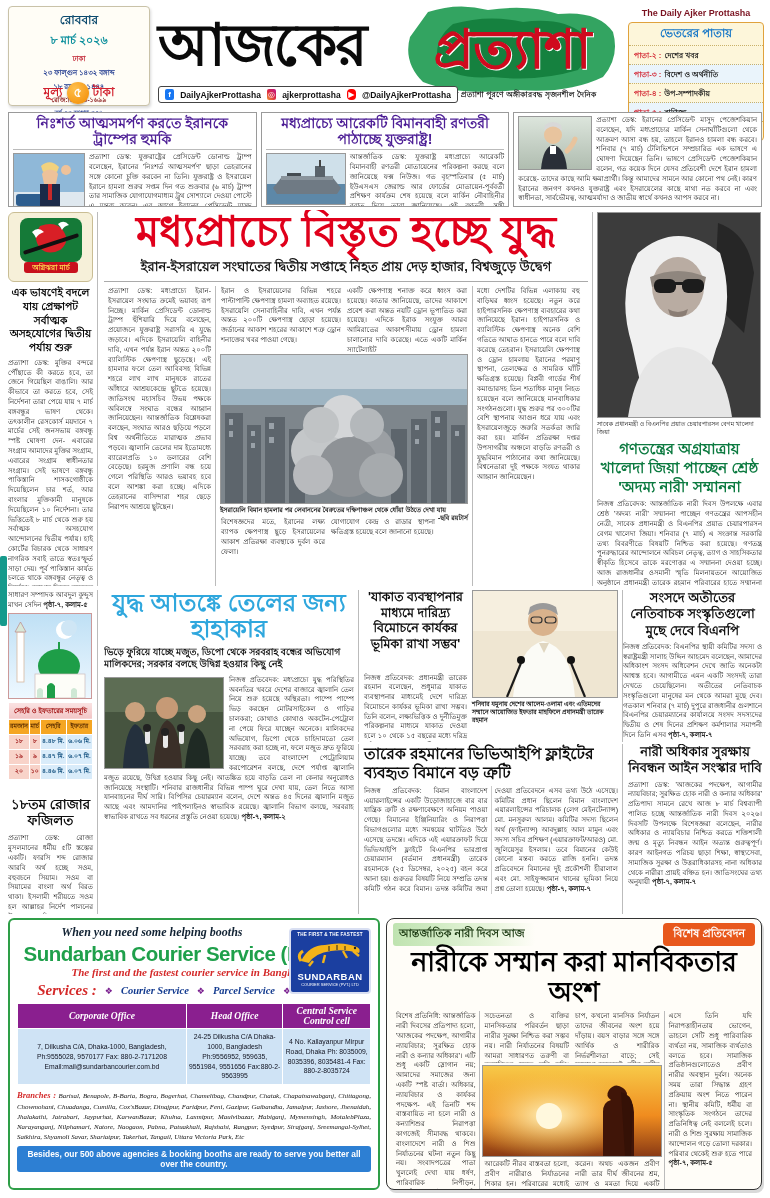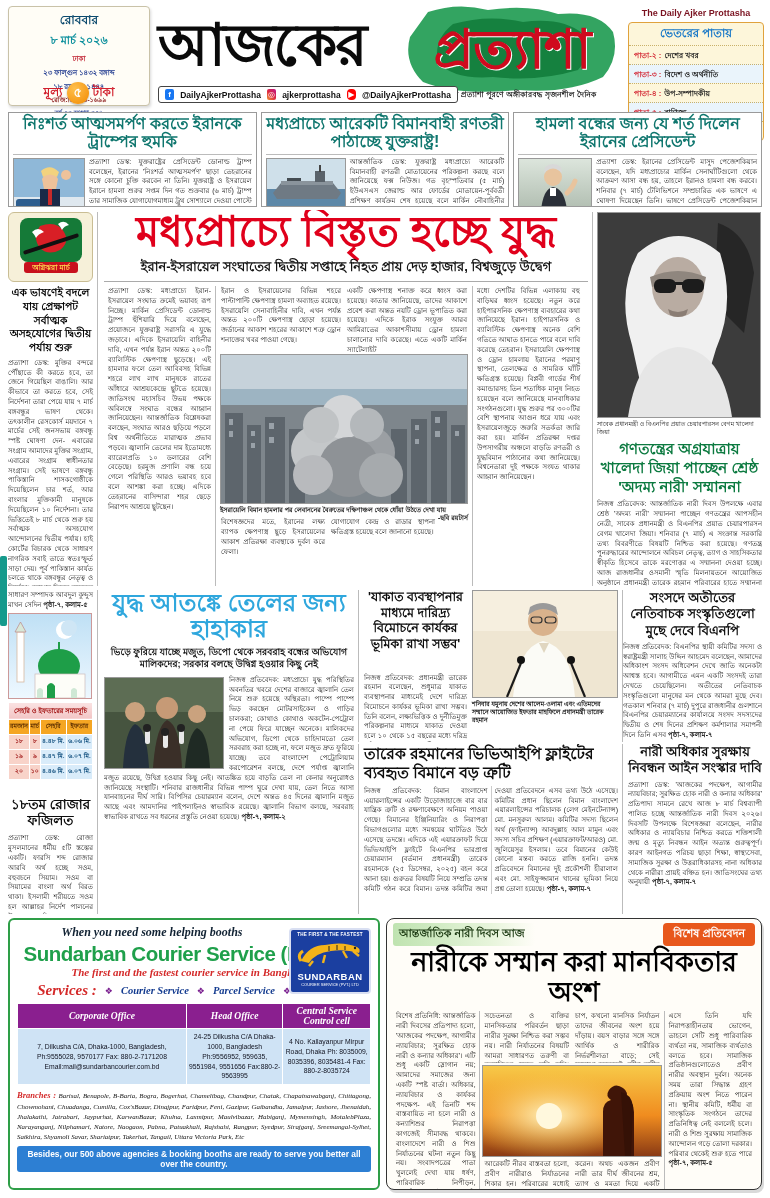--- a/index.html
+++ b/index.html
@@ -33,39 +33,39 @@
 .insidebox{border:1px solid #e0a23c;border-radius:4px;background:#fdf6da;overflow:hidden}
 .insidebox .ttl{color:#1878c8;font-weight:bold;font-size:11.5px;text-align:center;padding:2px 0 1px}
 .insidebox .row{display:flex;gap:3px;font-size:7.6px;padding:2.5px 5px;border-top:1px dotted #c9b169;align-items:center}
 .insidebox .row:nth-child(odd){background:#eaf4fb}
 .insidebox .pg{color:#d21f2d;font-weight:bold;white-space:nowrap}
 .insidebox .lb{color:#1a1a1a;font-weight:bold}
 
 
 .topband{display:flex;gap:4px}
 .tstory{border:1px solid #9a9a9a;padding:2px 4px;background:#fff;flex:1;overflow:hidden}
-.tstory h2{font-size:16px;line-height:1.15;text-align:center;color:#0f766e;border-bottom:1px solid #bbb;padding-bottom:2px;margin-bottom:2px}
+.tstory h2{font-size:14px;line-height:1.15;text-align:center;color:#4c1d95;border-bottom:1px solid #bbb;padding-bottom:2px;margin-bottom:2px}
 .tstory .ph{float:left;margin:1px 4px 1px 0}
 
 
 .lead-hl{font-size:42px;font-weight:900;color:#e0001b;text-align:center;line-height:1.05}
 .lead-sub{font-size:13px;font-weight:bold;color:#131313;text-align:center;margin-top:3px;border-bottom:1px solid #aaa;padding-bottom:3px}
 .leadcols{display:flex;margin-top:4px}
 .lc{padding:0 4px}
 .vr-r{border-right:1px solid #bbb}
 .vr-l{border-left:1px solid #bbb}
 .minicols{display:flex}
 .minicols>div{flex:1;padding:0 3px}
 
 
 .hl-green{color:#0c7a40;font-weight:900;font-size:15px;line-height:1.25;text-align:center}
 .hl-blue{color:#2fa7dd;font-weight:900;font-size:24px;line-height:1.1;text-align:center}
 .hl-md{font-weight:900;font-size:13px;line-height:1.25;text-align:center;color:#0d0d0d}
 .hl-flight{font-weight:900;font-size:15.5px;line-height:1.25;color:#0d0d0d}
-.subhead{font-size:9.3px;font-weight:bold;text-align:center;line-height:1.35;color:#101010}
+.subhead{font-size:9.3px;font-weight:bold;line-height:1.35;color:#101010}
 
 
 .marchbox{border:1px solid #c9bd94;border-radius:6px;background:#f6f0d9;padding:3px;text-align:center}
 .march-hl{font-weight:900;font-size:10.6px;line-height:1.3;text-align:center;margin:4px 0 3px;color:#000}
 
 
 .sehri{width:100%;border-collapse:collapse;margin-top:3px}
 .sehri .tt{background:linear-gradient(#fbe3e3,#f3c5c5);color:#a00c0c;font-weight:bold;font-size:6.6px;text-align:center;padding:2px 0}
 .sehri th{background:#f5a623;color:#5a2d00;font-size:6.2px;padding:1.5px 0;border:1px solid #fff}
 .sehri td{font-size:6.2px;font-weight:bold;text-align:center;padding:1.5px 0;border:1px solid #fff}
@@ -198,21 +198,20 @@
             <rect x="14" y="22" width="52" height="4" fill="#8a949c"></rect>
             <rect x="48" y="12" width="10" height="11" fill="#59626a"></rect>
             <rect x="52" y="6" width="2" height="7" fill="#444"></rect>
             <rect x="20" y="19" width="14" height="3" fill="#444c52"></rect>
           </svg>
       </div>
       <p class="bt"><span>আন্তর্জাতিক ডেস্ক: যুক্তরাষ্ট্র মধ্যপ্রাচ্যে আরেকটি বিমানবাহী রণতরী মোতায়েনের পরিকল্পনা করছে বলে জানিয়েছে ফক্স নিউজ। গত বৃহস্পতিবার (৫ মার্চ) ইউএসএস জেরাল্ড আর ফোর্ডের মোতায়েন-পূর্ববর্তী প্রশিক্ষণ কার্যক্রম শেষ হয়েছে বলে মার্কিন নৌবাহিনীর বরাত দিয়ে তারা জানিয়েছে। ওই রণতরী, সঙ্গী যুদ্ধজাহাজগুলো এবং এর বিমান শাখা 'সমন্বিত প্রশিক্ষণ মহড়া শেষ করেছে, যা জাহাজে নাবিক দলের আগে সব কারিগরি স্ট্রাইক গ্রুপকেই করতে হয়', বলেছে মার্কিন নৌ ইনস্টিটিউট। বিমানবাহী রণতরী ও তার সঙ্গে থাকা যুদ্ধজাহাজের বহরকে একসঙ্গে ক্যারিয়ার স্ট্রাইক গ্রুপ বলা হয়।</span> </p>
     </div>
 
     <div class="tstory">
-      <h2>হামলা বন্ধের জন্য যে শর্ত দিলেন ইরানের প্রেসিডেন্ট</h2>
       <div class="photo ph" style="width:74px;height:54px">
         <svg width="74" height="54" viewBox="0 0 74 54">
             <rect width="74" height="54" fill="#c9d4c9"></rect>
             <rect width="74" height="54" fill="url(#g0)"></rect>
             <defs>
               <linearGradient id="g0" x1="0" y1="0" x2="0" y2="1">
                 <stop offset="0" stop-color="#dce5dc"></stop>
                 <stop offset="1" stop-color="#aebbae"></stop>
               </linearGradient>
             </defs>

